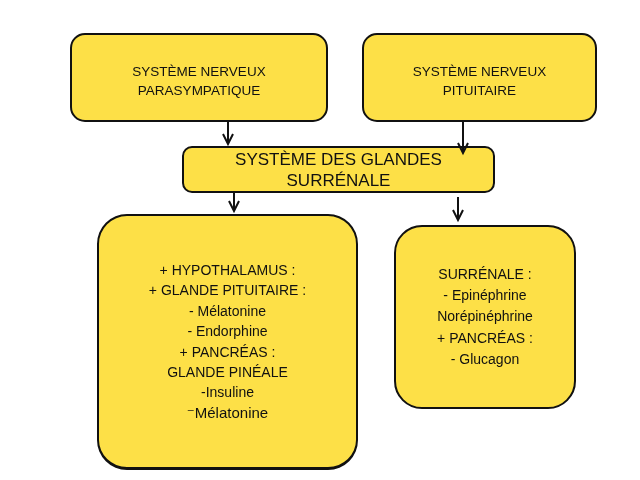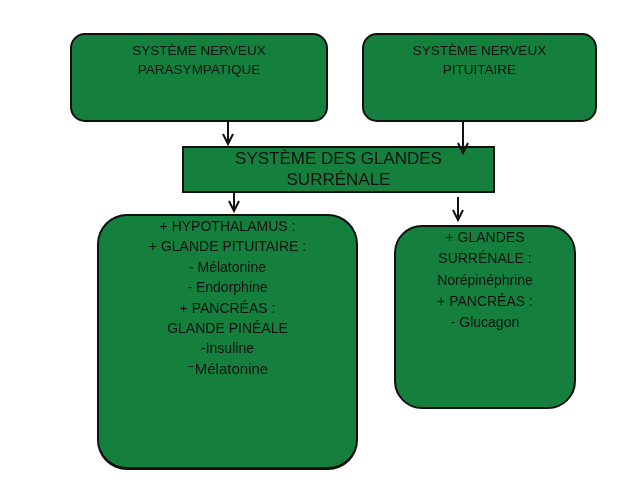--- a/index.html
+++ b/index.html
@@ -13,24 +13,24 @@
     height: 480px;
     background: #ffffff;
     font-family: "Liberation Sans", "DejaVu Sans", sans-serif;
     color: #111111;
     overflow: hidden;
   }
   .node {
     position: absolute;
     box-sizing: border-box;
     border: 2.5px solid #111111;
-    background: #15803d;
+    background: #fde047;
     display: flex;
     flex-direction: column;
-    justify-content: flex-start;
+    justify-content: center;
     align-items: center;
     text-align: center;
   }
   .node .line {
     width: 100%;
     white-space: nowrap;
   }
   
   #node-parasympathetic {
     left: 70px; top: 33px; width: 258px; height: 89px;
@@ -41,21 +41,21 @@
   #node-sympathetic {
     left: 362px; top: 33px; width: 235px; height: 89px;
     border-radius: 15px;
     font-size: 13.5px; line-height: 19px;
     padding-top: 6px;
   }
   
   #node-endocrine {
     left: 182px; top: 146px; width: 313px; height: 47px;
     border-width: 2.5px;
-    border-radius: 0;
+    border-radius: 10px;
     font-size: 17px; line-height: 21px;
   }
   
   #node-left-glands {
     left: 97px; top: 214px; width: 261px; height: 256px;
     border-width: 2px;
     border-bottom-width: 3px;
     border-radius: 30px;
     font-size: 14px; line-height: 20.4px;
   }
@@ -98,22 +98,22 @@
     <div class="line">+ GLANDE PITUITAIRE :</div>
     <div class="line">- Mélatonine</div>
     <div class="line">- Endorphine</div>
     <div class="line">+ PANCRÉAS :</div>
     <div class="line">GLANDE PINÉALE</div>
     <div class="line">-Insuline</div>
     <div class="line">⁻Mélatonine</div>
   </div>
 
   <div class="node" id="node-right-glands">
-    <div class="line">+ GLANDES</div>
     <div class="line">SURRÉNALE :</div>
+    <div class="line">- Epinéphrine</div>
     <div class="line">Norépinéphrine</div>
     <div class="line">+ PANCRÉAS :</div>
     <div class="line">- Glucagon</div>
   </div>
 
   <svg id="arrow-layer" viewBox="0 0 640 480" xmlns="http://www.w3.org/2000/svg">
     <g stroke="#111111" stroke-width="2" fill="none">
       <line x1="228" y1="121" x2="228" y2="142"></line>
       <path d="M 223 134 L 228 144 L 233 134"></path>
     </g>

